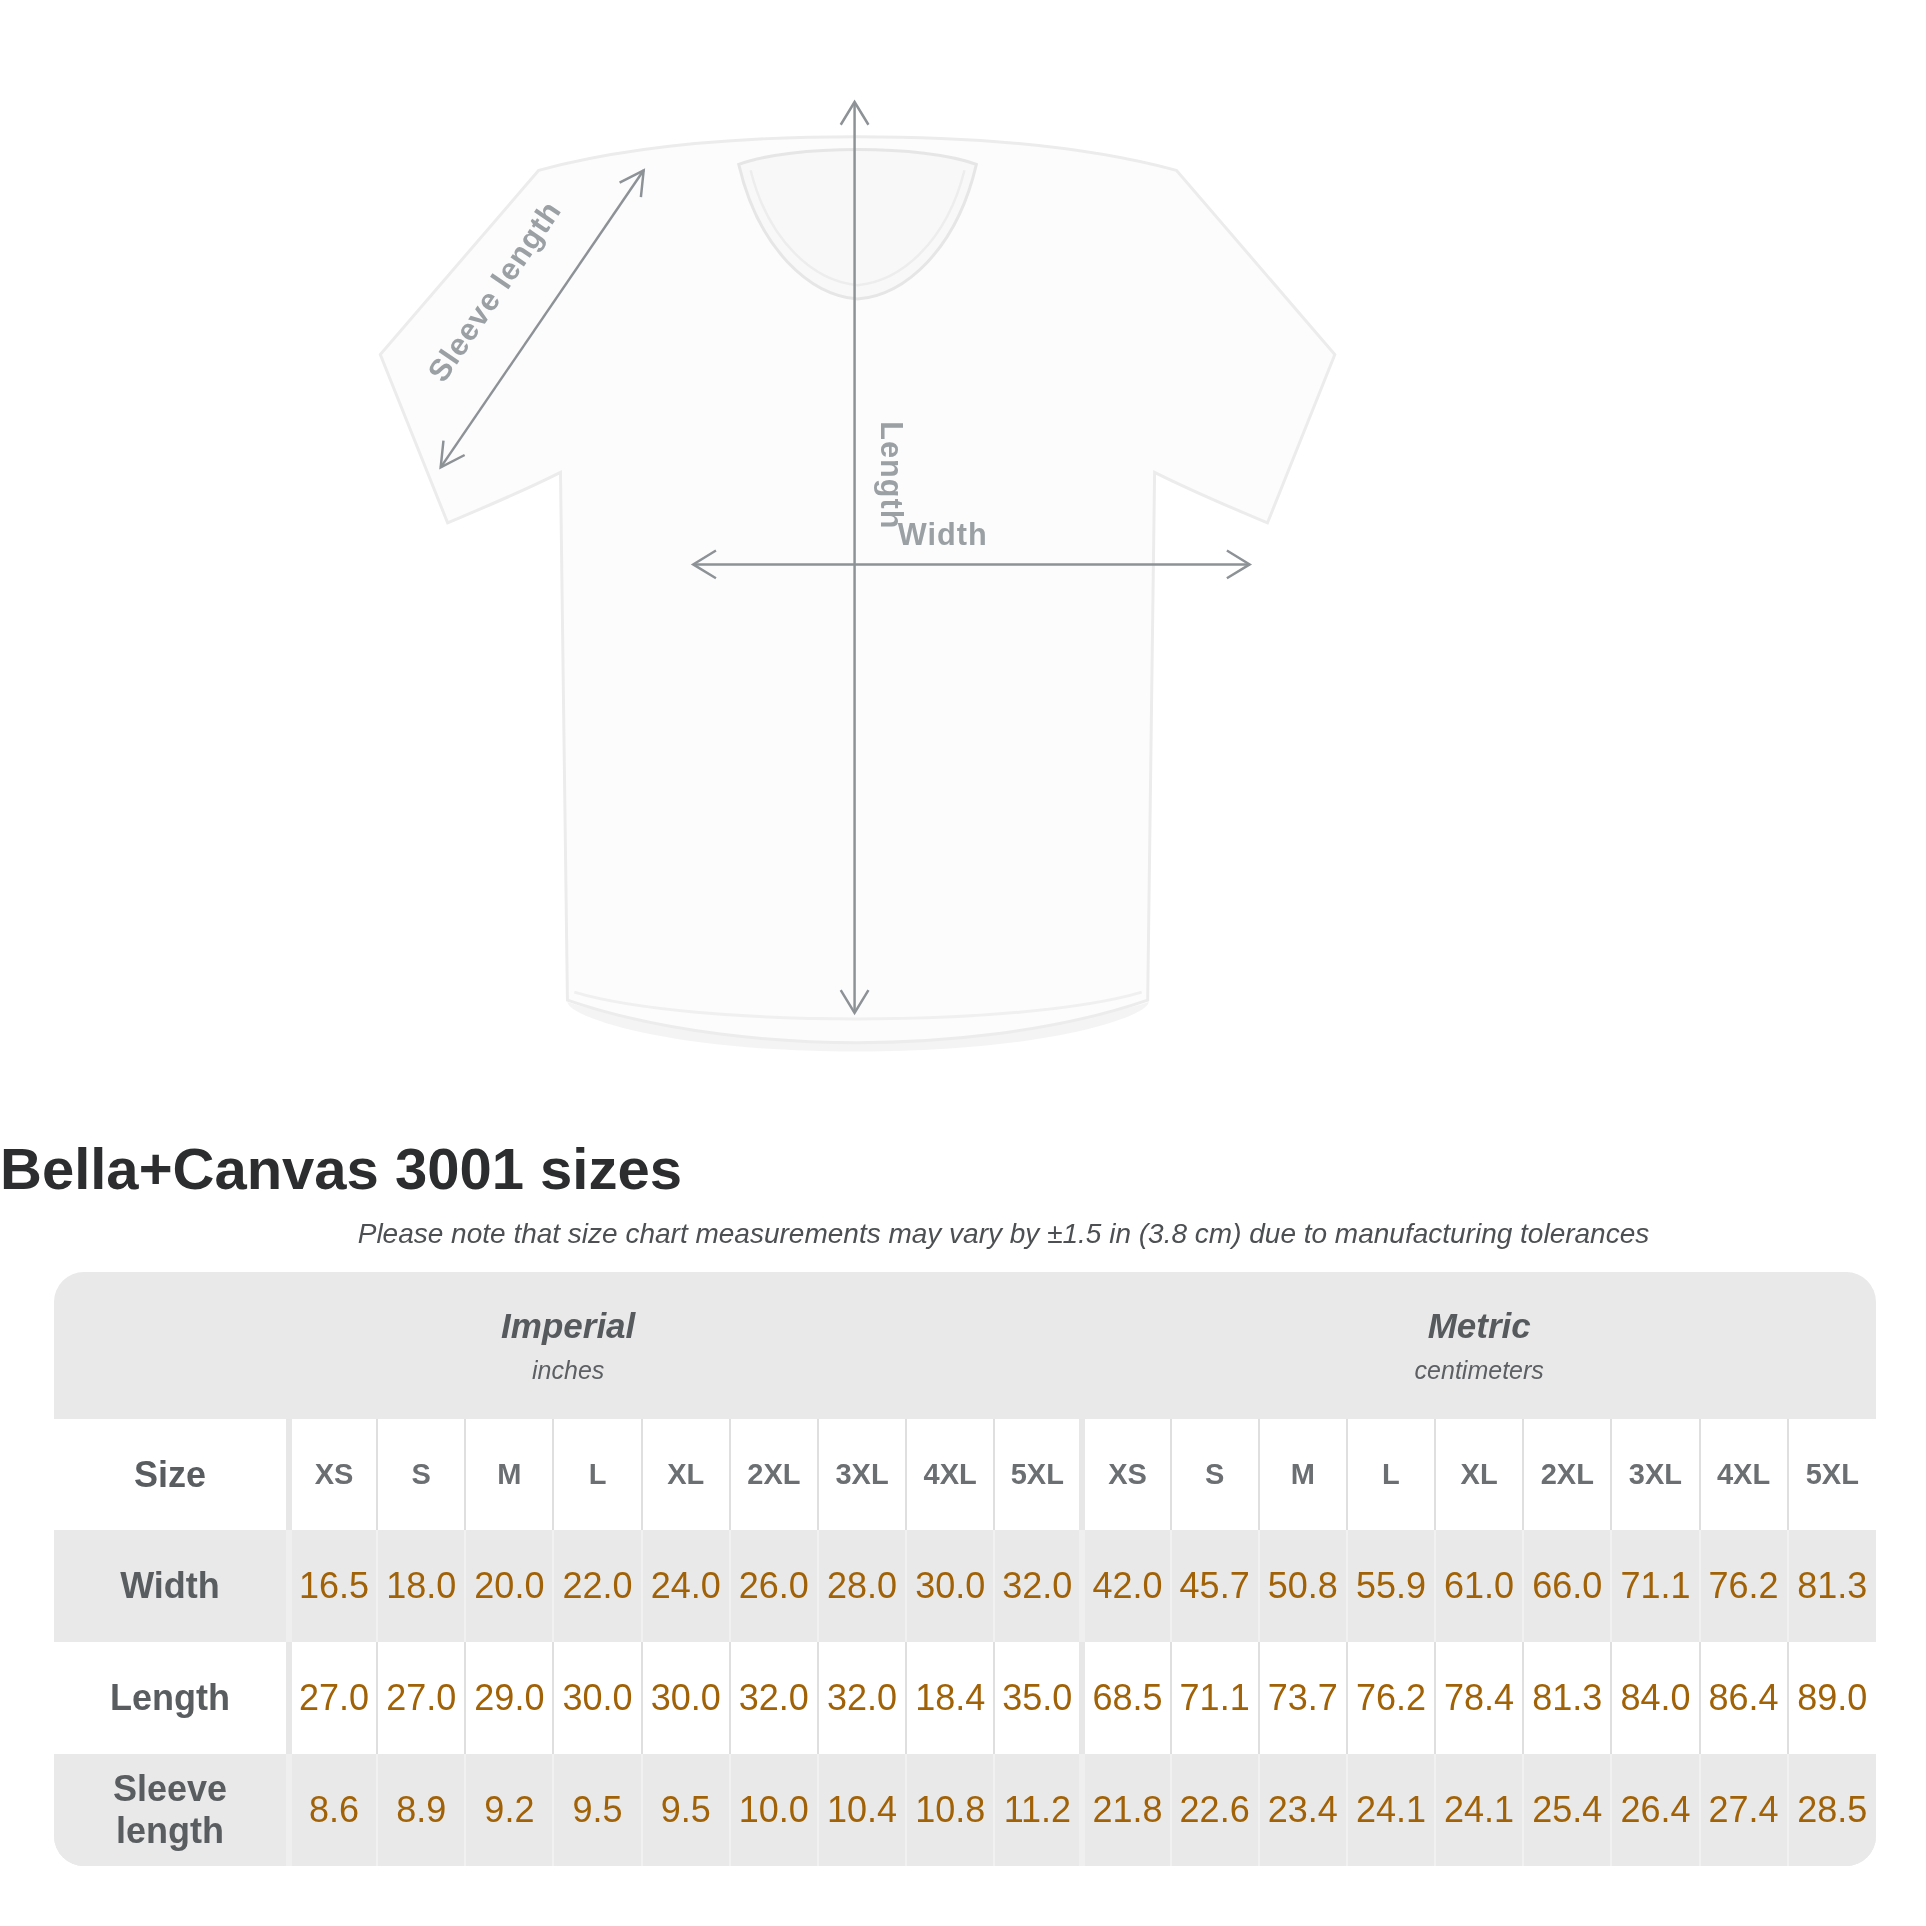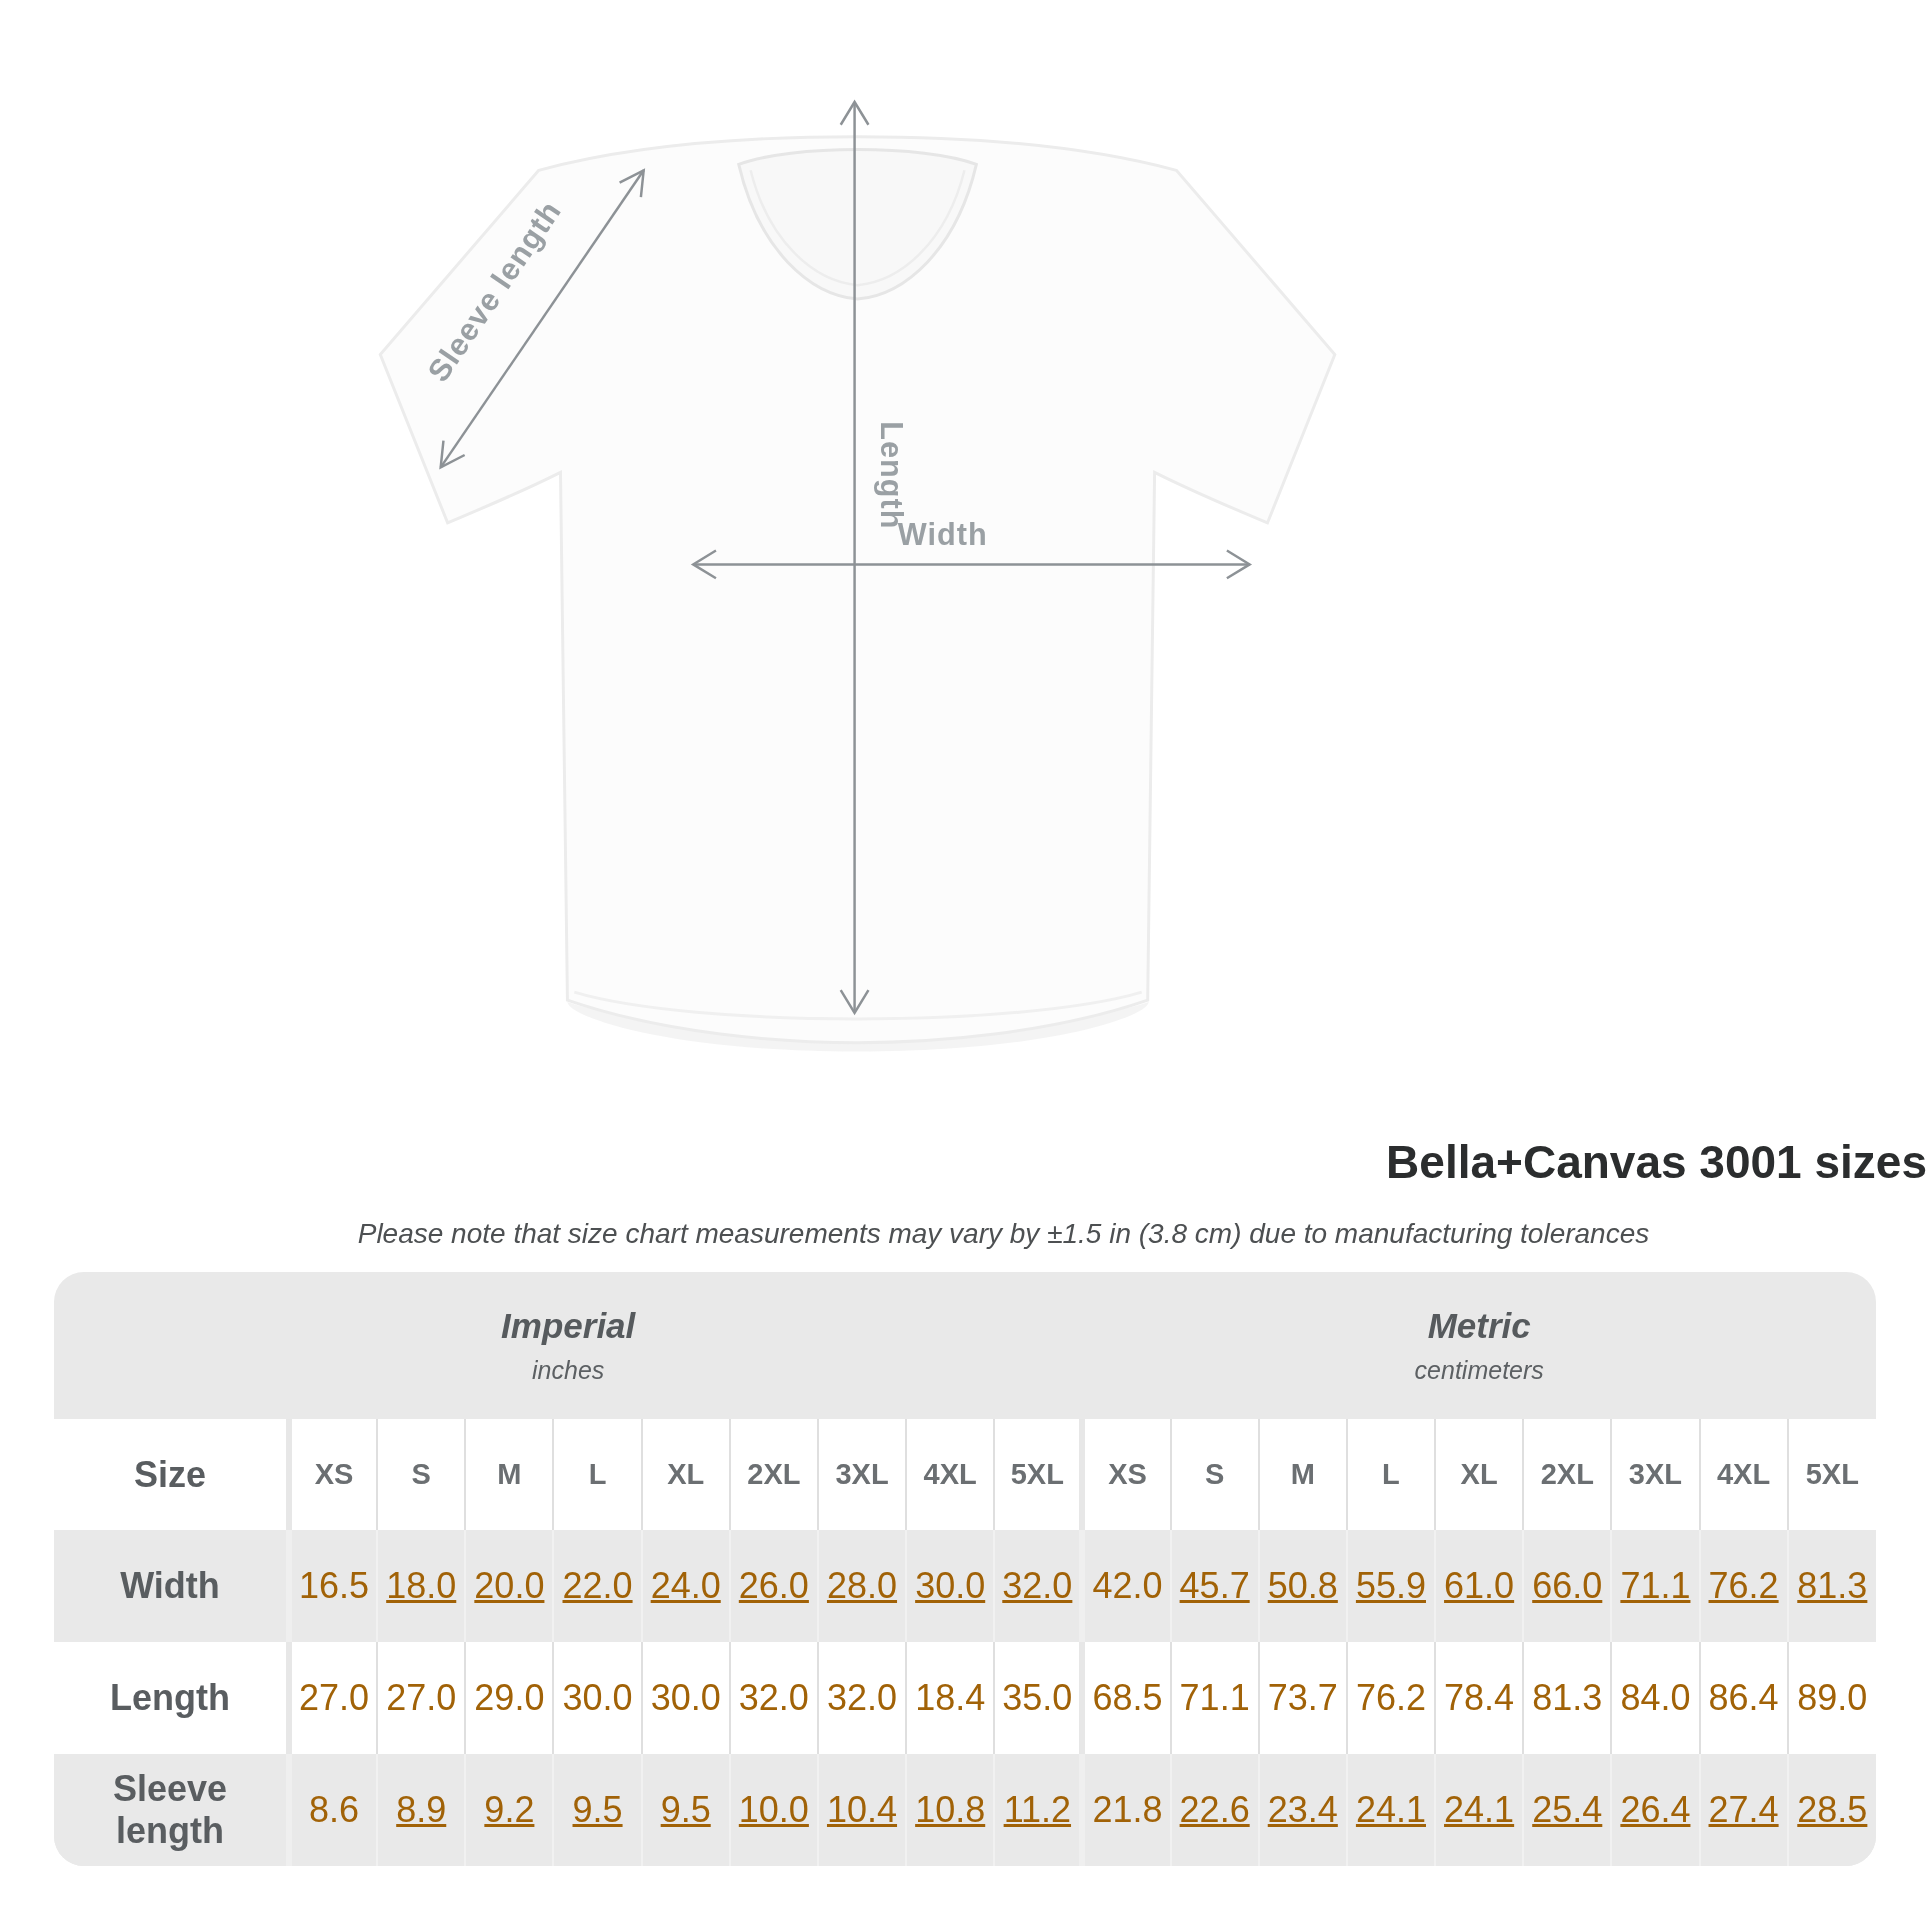--- a/index.html
+++ b/index.html
@@ -5,22 +5,22 @@
   html,body{margin:0;padding:0;background:#fff;}
   .page{position:relative;width:1927px;height:1927px;background:#ffffff;
         font-family:"Liberation Sans",sans-serif;overflow:hidden;}
 
   
   .diagram{position:absolute;top:0;left:0;}
   .diagram text{font-family:"Liberation Sans",sans-serif;font-weight:bold;
                 fill:#9aa0a4;letter-spacing:1px;}
 
   
-  .title{position:absolute;top:1135px;left:0;width:100%;text-align:right;
-         font-size:46px;font-weight:bold;color:#2b2d2e;}
+  .title{position:absolute;top:1135px;left:0;width:100%;text-align:left;
+         font-size:58px;font-weight:bold;color:#2b2d2e;}
   .subtitle{position:absolute;top:1218px;left:0;width:100%;text-align:center;
             font-size:28px;font-style:italic;color:#4d5052;padding-left:40px;}
 
   
   .table-wrap{position:absolute;top:1272px;left:54px;width:1822px;height:594px;
               background:#e9e9e9;border-radius:30px;overflow:hidden;}
   table{width:100%;height:100%;border-collapse:collapse;table-layout:fixed;}
   td{text-align:center;vertical-align:middle;padding:0;}
 
   tr.unit-row{height:147px;}
@@ -32,21 +32,21 @@
 
   tr.r-white td{background:#ffffff;}
   tr.r-gray td{background:#e9e9e9;}
 
   td.lbl{font-weight:bold;font-size:36px;color:#595d60;}
   td.szh{font-weight:bold;font-size:29px;color:#6b6f72;}
   td.val{font-size:36px;color:#a16207;}
 
   tr.r-white td.sep{border-left:2px solid #dfdfdf;}
   tr.r-white td.sep-wide{border-left:6px solid #e7e7e7;}
-  tr.r-gray td.sep{border-left:2px solid #f1f1f1;text-decoration:underline;}
+  tr.r-gray td.sep{border-left:2px solid #f1f1f1;}
   tr.r-gray td.sep-wide{border-left:6px solid #efefef;}
 </style>
 </head>
 <body>
 
 <div class="page">
 
   <svg class="diagram" width="1927" height="1109" viewBox="0 0 1946 1120">
 
     <g>

